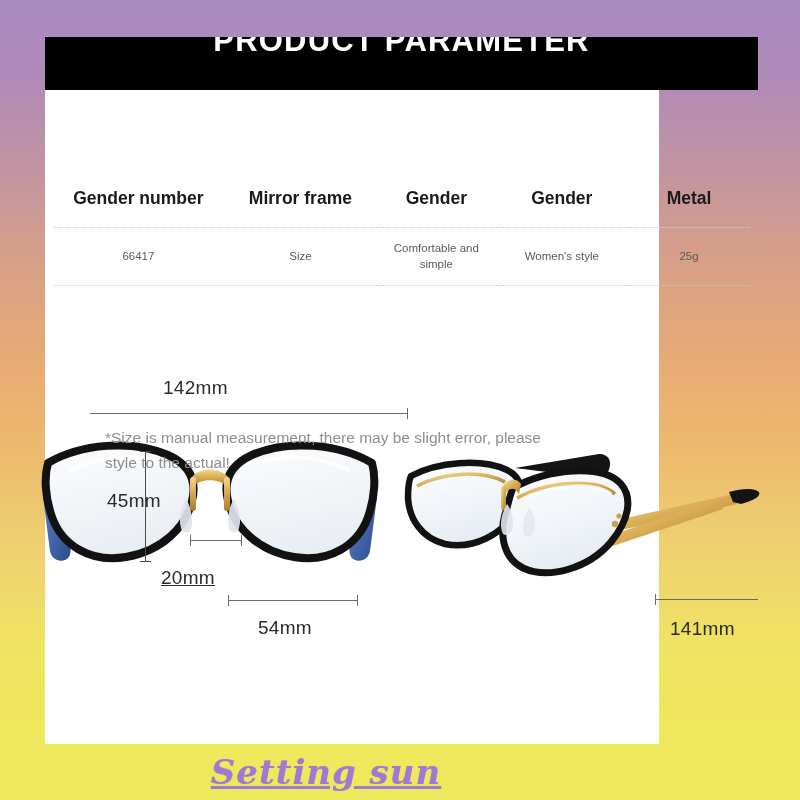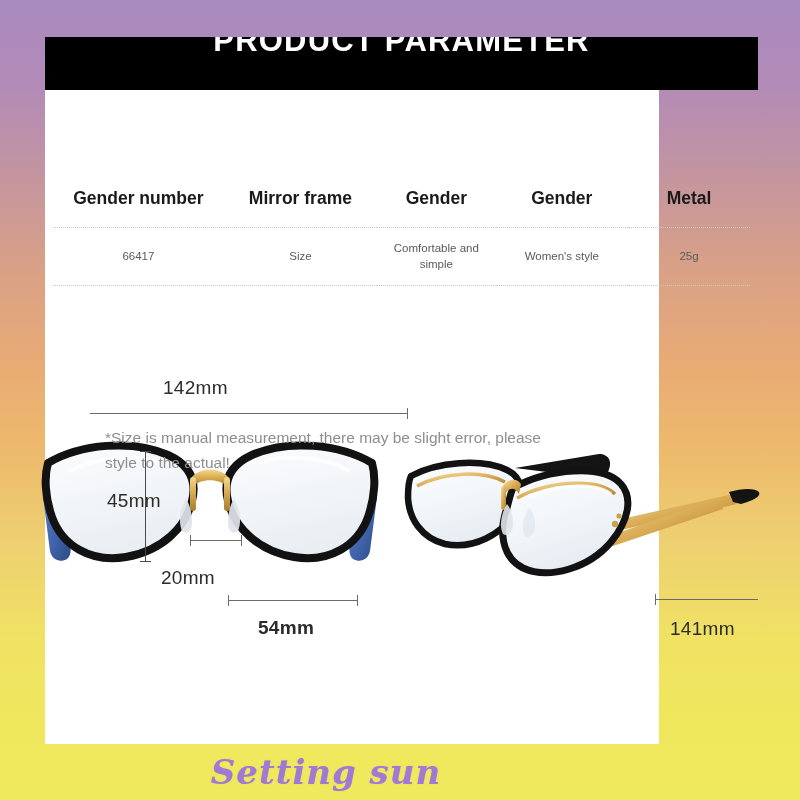--- a/index.html
+++ b/index.html
@@ -123,20 +123,21 @@
     left:0; top:752px;
     width:652px;
     text-align:center;
     font-family:"DejaVu Serif", serif;
     font-style:italic;
     font-weight:bold;
     font-size:34px;
     color:#9f7ad4;
     letter-spacing:1px;
     text-shadow:0 0 1px rgba(159,122,212,.5);
+    text-decoration:underline;
   }
 </style>
 </head>
 <body>
 
 <div id="card">
 
   <div id="banner">
     <div id="banner-title">PRODUCT PARAMETER</div>
   </div>
@@ -215,26 +216,26 @@
 
     <div class="dim-label" style="left:118px; top:55px;">142mm</div>
     <div class="dim-line-h" style="left:45px; top:91px; width:318px;"></div>
     <div class="cap-v" style="left:362px; top:86px;"></div>
 
     <div class="dim-label" style="left:62px; top:160px;margin-top:8px;">45mm</div>
     <div class="dim-line-v" style="left:100px; top:129px; height:110px;"></div>
     <div class="cap-h" style="left:95px; top:129px;"></div>
     <div class="cap-h" style="left:95px; top:239px;"></div>
 
-    <div class="dim-label" style="left:116px; top:245px;">20mm</div>
+    <div class="dim-label" style="left:116px; top:245px;text-decoration:underline;">20mm</div>
     <div class="dim-line-h" style="left:145px; top:218px; width:52px;"></div>
     <div class="cap-v" style="left:145px; top:213px;"></div>
     <div class="cap-v" style="left:196px; top:213px;"></div>
 
-    <div class="dim-label" style="left:213px; top:295px;font-weight:bold;">54mm</div>
+    <div class="dim-label" style="left:213px; top:295px;">54mm</div>
     <div class="dim-line-h" style="left:183px; top:278px; width:130px;"></div>
     <div class="cap-v" style="left:183px; top:273px;"></div>
     <div class="cap-v" style="left:312px; top:273px;"></div>
 
     <svg width="360" height="190" viewBox="0 0 360 190" style="position:absolute;left:358px;top:110px;">
       <defs>
         <linearGradient id="goldG2" x1="0" y1="0" x2="1" y2="1">
           <stop offset="0%" stop-color="#f6e0a0"></stop>
           <stop offset="50%" stop-color="#d9ab53"></stop>
           <stop offset="100%" stop-color="#a87d2c"></stop>

